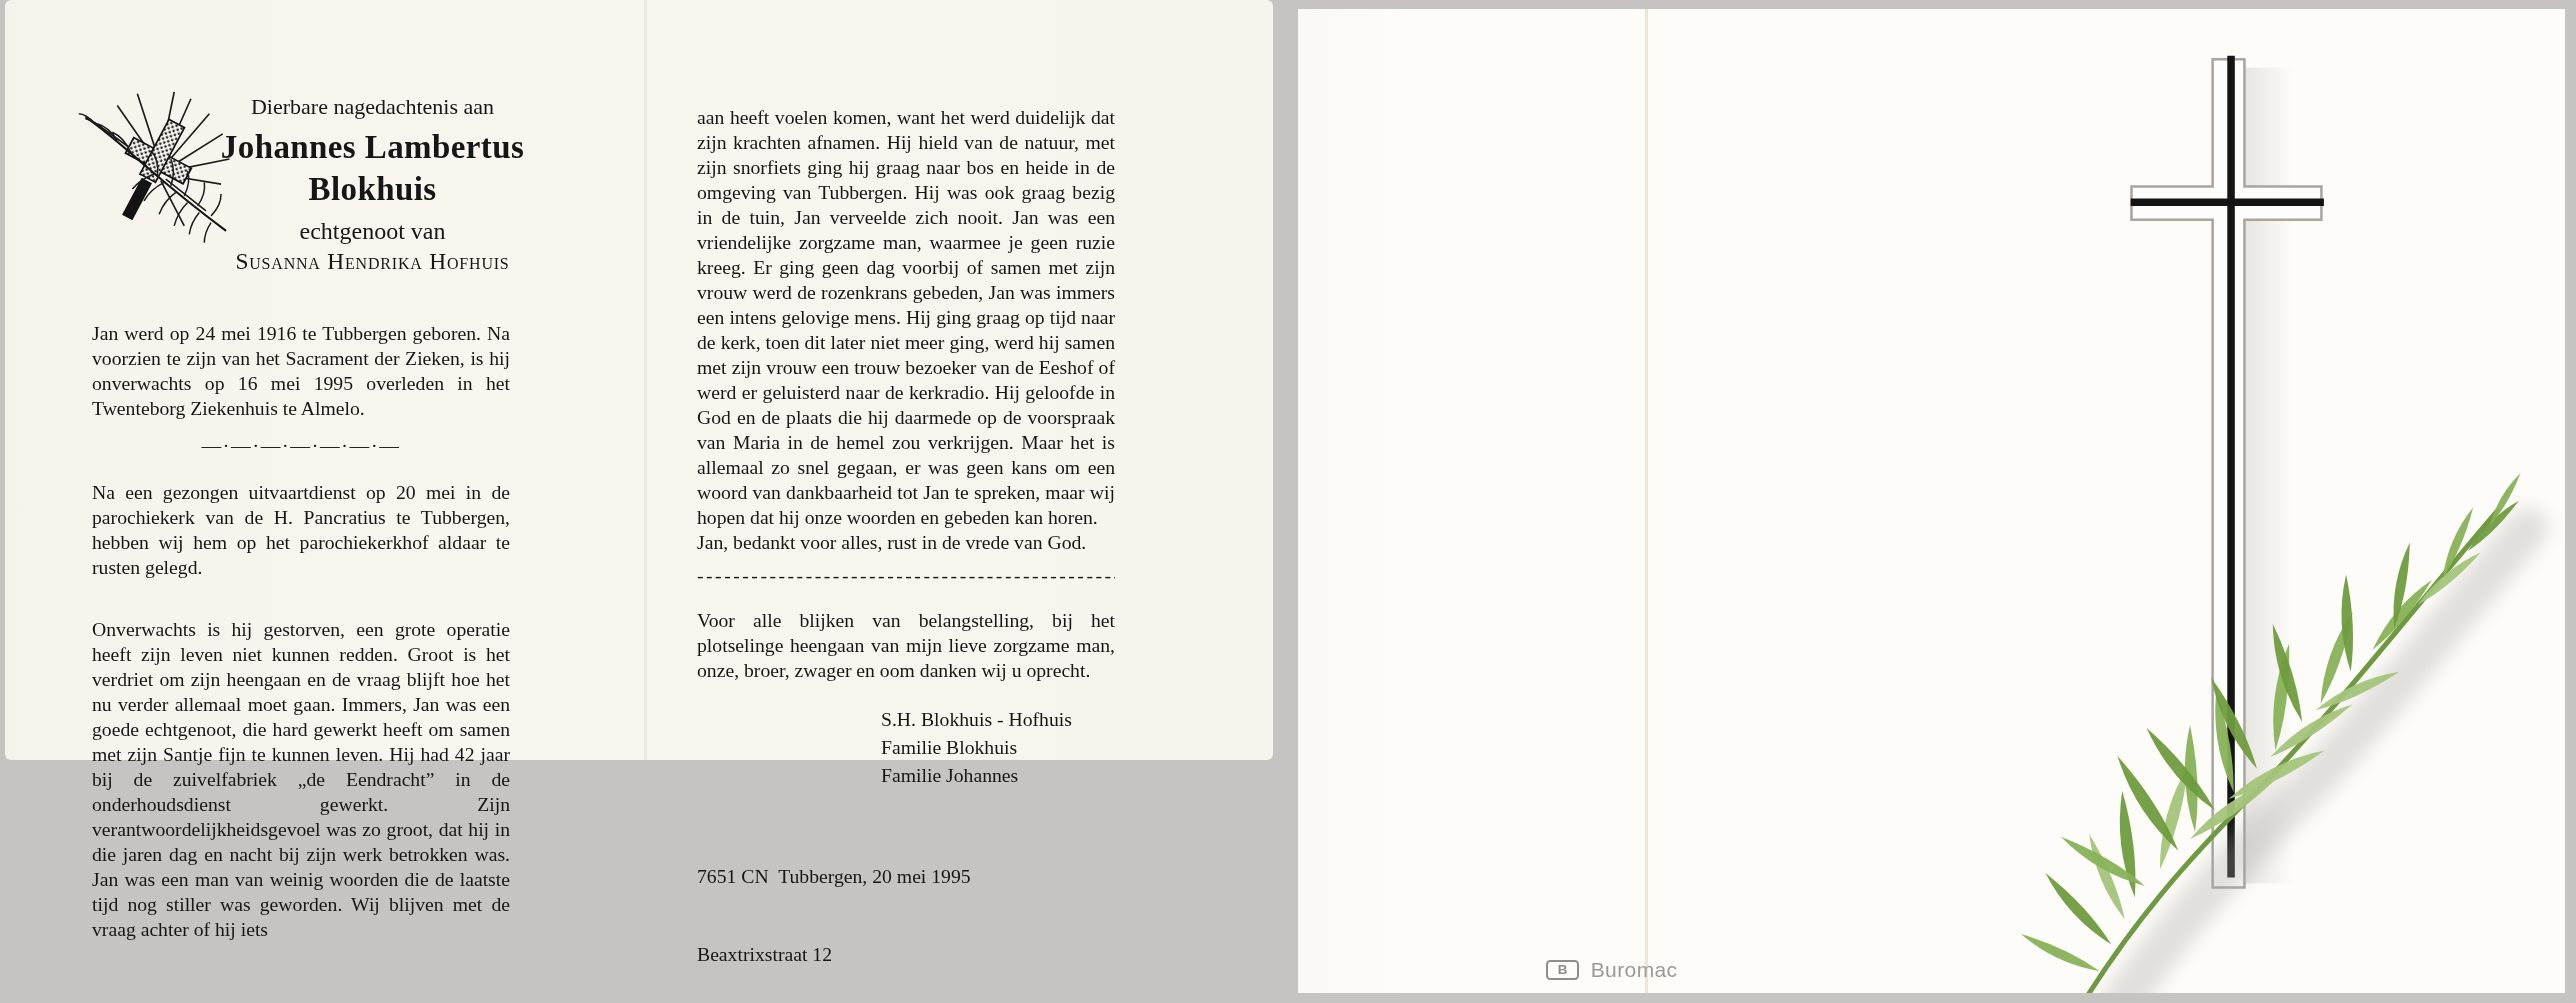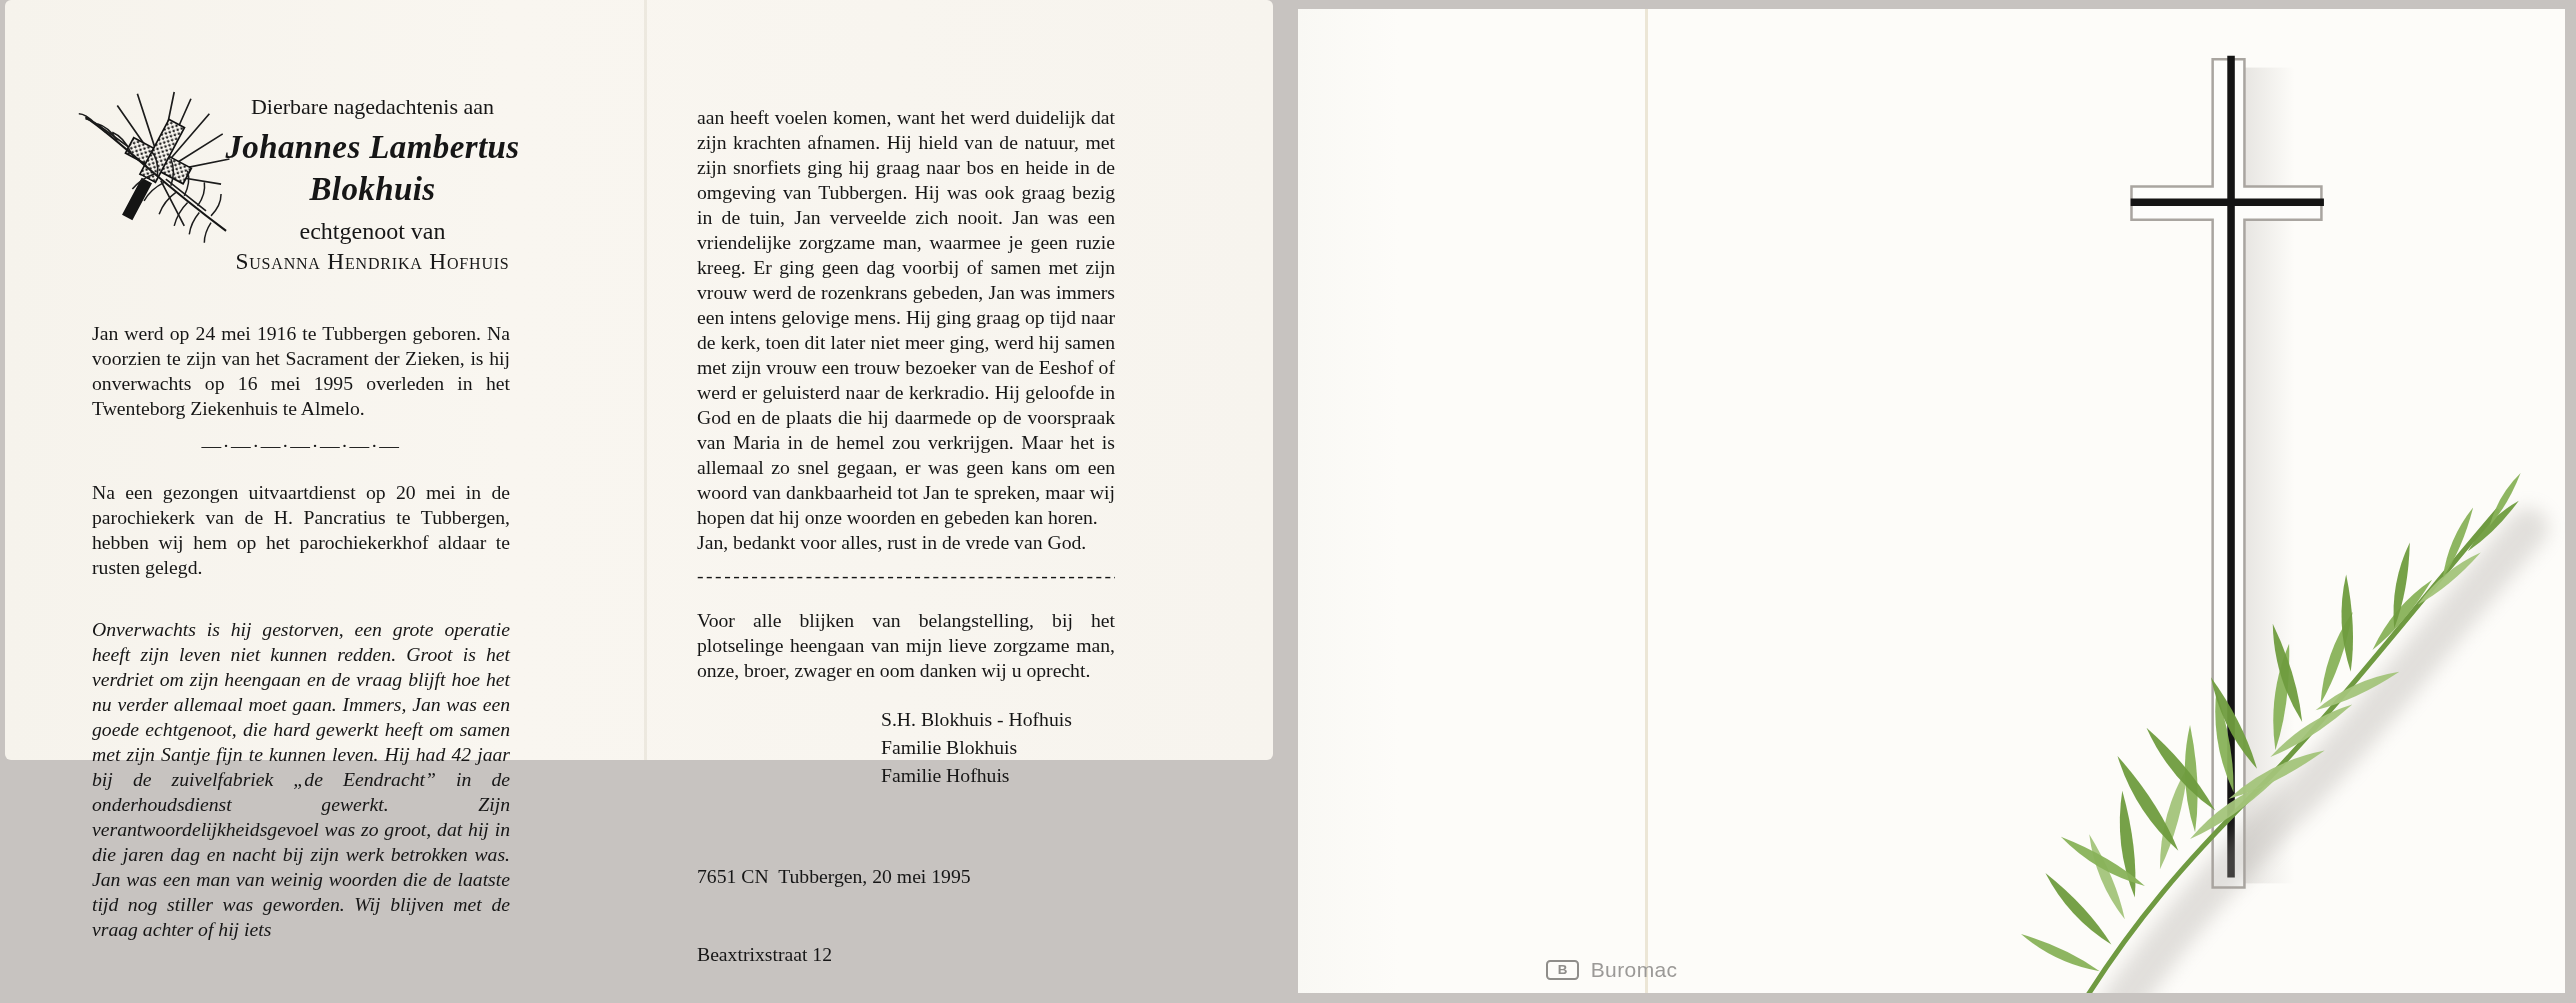--- a/index.html
+++ b/index.html
@@ -25,34 +25,34 @@
   .fold-line{position:absolute;top:0;bottom:0;width:2.5px;pointer-events:none;}
   .fold-left{left:639px;background:rgba(185,175,150,0.18);}
   .fold-right{left:347px;background:rgba(215,203,170,0.45);}
 
   
   .header-block{
     position:absolute;left:125px;top:94px;width:485px;
     text-align:center;
   }
   .dedication{font-size:22px;line-height:25px;margin:0 0 6.7px 0;}
-  .deceased-name{font-size:33px;line-height:42px;font-weight:bold;margin:0;letter-spacing:0.4px;font-style:italic;}
+  .deceased-name{font-size:33px;line-height:42px;font-weight:bold;margin:0;letter-spacing:0.4px;}
   .relation{font-size:24px;line-height:23.4px;margin:10px 0 0 0;}
   .spouse-name{font-size:23.4px;line-height:27px;margin:5px 0 0 0;font-variant:small-caps;letter-spacing:0.8px;}
 
   .text-col{position:absolute;width:418px;font-size:19.7px;line-height:25px;}
   .col-1{left:87px;top:321px;}
   .col-2{left:692px;top:105px;}
   .text-col p{margin:0;text-align:justify;}
   .divider-dashdot{
     margin:13.4px auto 0 auto;text-align:center;letter-spacing:1.7px;
     font-size:19.7px;line-height:23.4px;white-space:nowrap;
   }
   .p-after-divider{margin-top:22px !important;}
-  .p-big{margin-top:37px !important;font-style:italic;}
+  .p-big{margin-top:37px !important;}
   .closing-line{margin-top:0;text-align:left;}
   .divider-dashed{
     margin-top:8.4px;white-space:nowrap;overflow:hidden;
     letter-spacing:2.5px;line-height:25px;
   }
   .thanks{margin-top:20px !important;}
   .signatures{margin-top:22px;margin-left:184px;line-height:28px;font-family:Liberation Serif, serif;}
   .address{margin-top:22px;line-height:26px;white-space:pre-wrap;}
 
   
@@ -117,21 +117,21 @@
   </div>
 
   <div class="text-col col-2">
     <p>aan heeft voelen komen, want het werd duidelijk dat zijn krachten afnamen. Hij hield van de natuur, met zijn snorfiets ging hij graag naar bos en heide in de omgeving van Tubbergen. Hij was ook graag bezig in de tuin, Jan verveelde zich nooit. Jan was een vriendelijke zorgzame man, waarmee je geen ruzie kreeg. Er ging geen dag voorbij of samen met zijn vrouw werd de rozenkrans gebeden, Jan was immers een intens gelovige mens. Hij ging graag op tijd naar de kerk, toen dit later niet meer ging, werd hij samen met zijn vrouw een trouw bezoeker van de Eeshof of werd er geluisterd naar de kerkradio. Hij geloofde in God en de plaats die hij daarmede op de voorspraak van Maria in de hemel zou verkrijgen. Maar het is allemaal zo snel gegaan, er was geen kans om een woord van dankbaarheid tot Jan te spreken, maar wij hopen dat hij onze woorden en gebeden kan horen.</p>
     <p class="closing-line">Jan, bedankt voor alles, rust in de vrede van God.</p>
     <div class="divider-dashed">--------------------------------------------------------</div>
     <p class="thanks">Voor alle blijken van belangstelling, bij het plotselinge heengaan van mijn lieve zorgzame man, onze, broer, zwager en oom danken wij u oprecht.</p>
     <div class="signatures">
       <div>S.H. Blokhuis - Hofhuis</div>
       <div>Familie Blokhuis</div>
-      <div>Familie Hofhuis</div>
+      <div>Familie Johannes</div>
     </div>
     <div class="address">
       <div>7651 CN  Tubbergen, 20 mei 1995</div>
       <div>Beaxtrixstraat 12</div>
     </div>
   </div>
 </div>
 
 <div class="card card-right">
   <div class="fold-line fold-right"></div>

